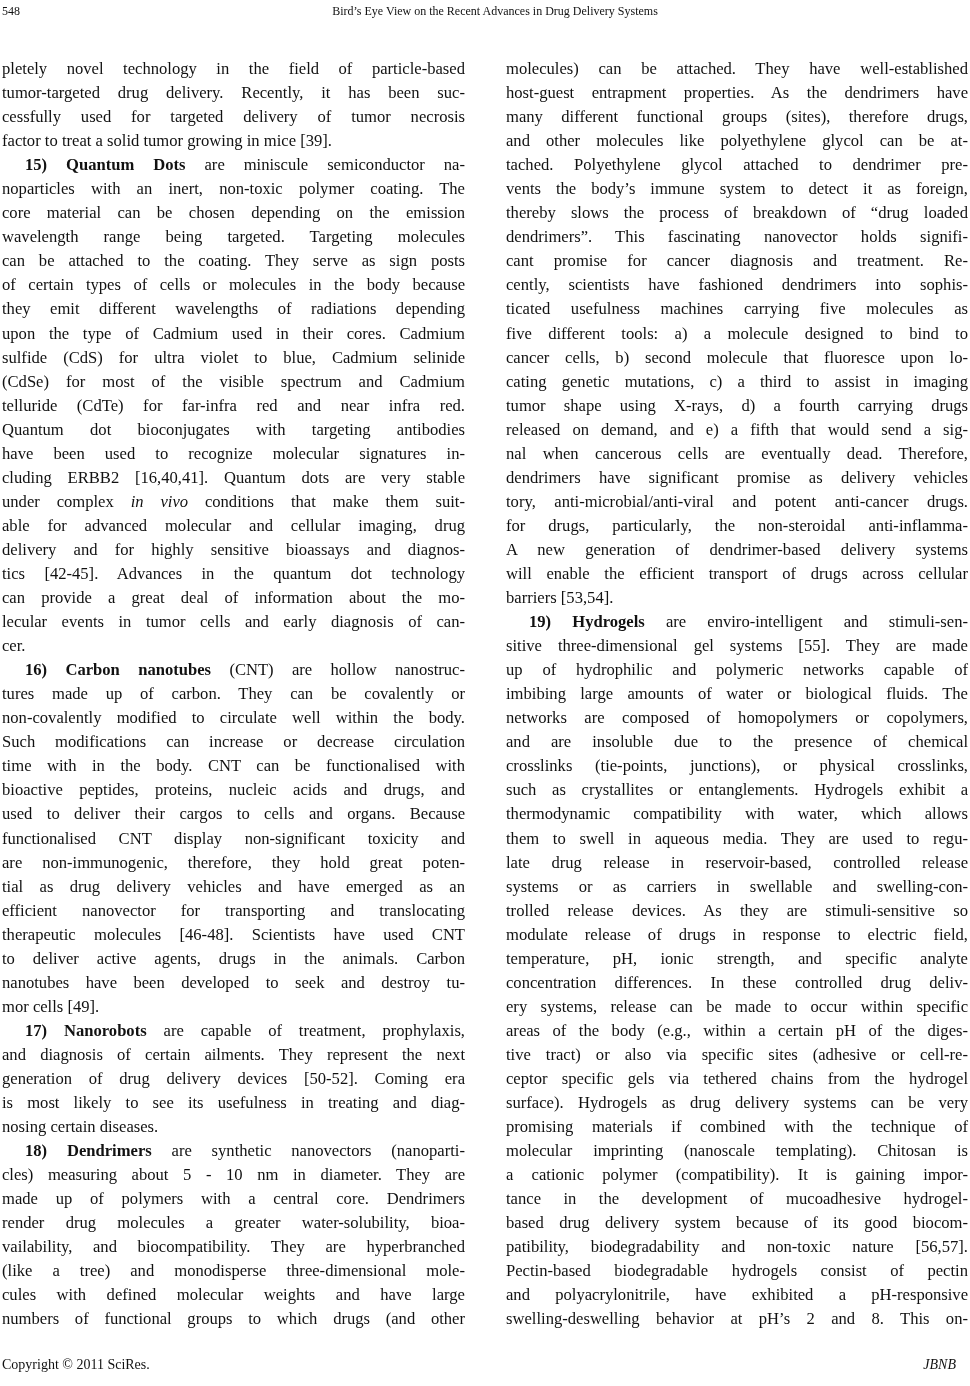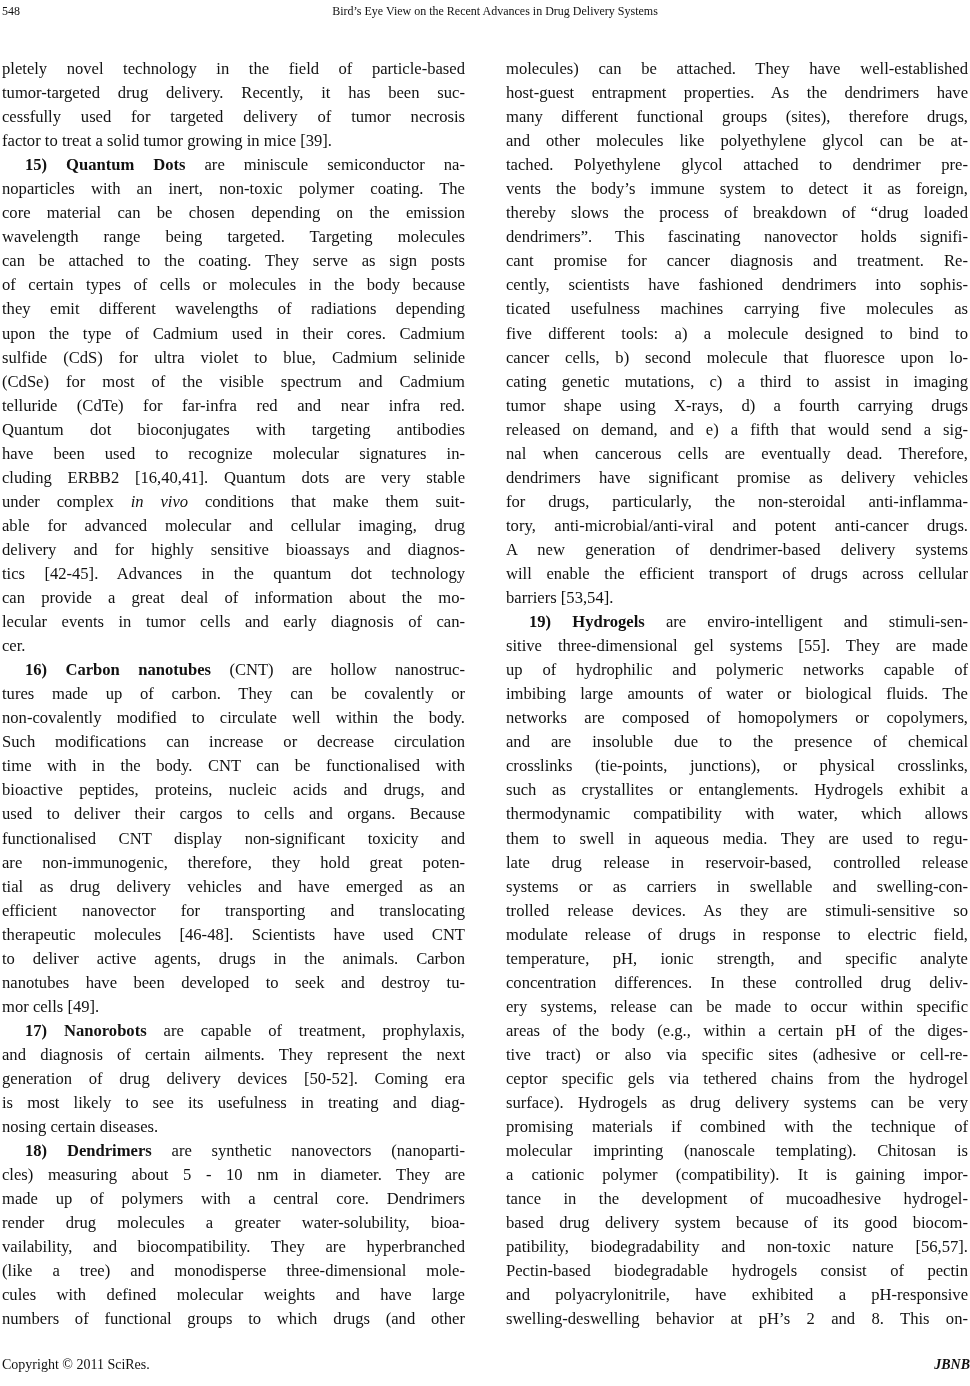--- a/index.html
+++ b/index.html
@@ -24,21 +24,21 @@
   .para .line { display: block; text-align: justify; text-align-last: justify; white-space: nowrap; overflow: visible; }
   .para .line.last { text-align-last: left; }
   .para .line.first-indent { padding-left: 23px; }
   b { font-weight: bold; }
   i { font-style: italic; }
   .footer {
     position: absolute; left: 0; right: 0; top: 1368px; height: 18px;
     font-size: 14px; line-height: 18px;
   }
   .copyright { position: absolute; left: 2px; top: -12px; }
-  .journal { position: absolute; right: 0; top: -12px; font-style: italic; font-weight: bold; }
+  .journal { position: absolute; right: 14px; top: -12px; font-style: italic; font-weight: normal; }
 </style>
 </head>
 <body>
 
 <div class="running-head">
   <span class="page-number">548</span>
   <span class="running-title">Bird’s Eye View on the Recent Advances in Drug Delivery Systems</span>
 </div>
 
 <div class="column col-left">
@@ -120,22 +120,22 @@
       <span class="line">cant promise for cancer diagnosis and treatment. Re-</span>
       <span class="line">cently, scientists have fashioned dendrimers into sophis-</span>
       <span class="line">ticated usefulness machines carrying five molecules as</span>
       <span class="line">five different tools: a) a molecule designed to bind to</span>
       <span class="line">cancer cells, b) second molecule that fluoresce upon lo-</span>
       <span class="line">cating genetic mutations, c) a third to assist in imaging</span>
       <span class="line">tumor shape using X-rays, d) a fourth carrying drugs</span>
       <span class="line">released on demand, and e) a fifth that would send a sig-</span>
       <span class="line">nal when cancerous cells are eventually dead. Therefore,</span>
       <span class="line">dendrimers have significant promise as delivery vehicles</span>
+      <span class="line">tory, anti-microbial/anti-viral and potent anti-cancer drugs.</span>
       <span class="line">for drugs, particularly, the non-steroidal anti-inflamma-</span>
-      <span class="line">tory, anti-microbial/anti-viral and potent anti-cancer drugs.</span>
       <span class="line">A new generation of dendrimer-based delivery systems</span>
       <span class="line">will enable the efficient transport of drugs across cellular</span>
       <span class="line last">barriers [53,54].</span>
     </div>
   <div class="para" id="R-p2">
       <span class="line first-indent"><b>19) Hydrogels</b><span> are enviro-intelligent and stimuli-sen-</span></span>
       <span class="line">sitive three-dimensional gel systems [55]. They are made</span>
       <span class="line">up of hydrophilic and polymeric networks capable of</span>
       <span class="line">imbibing large amounts of water or biological fluids. The</span>
       <span class="line">networks are composed of homopolymers or copolymers,</span>

